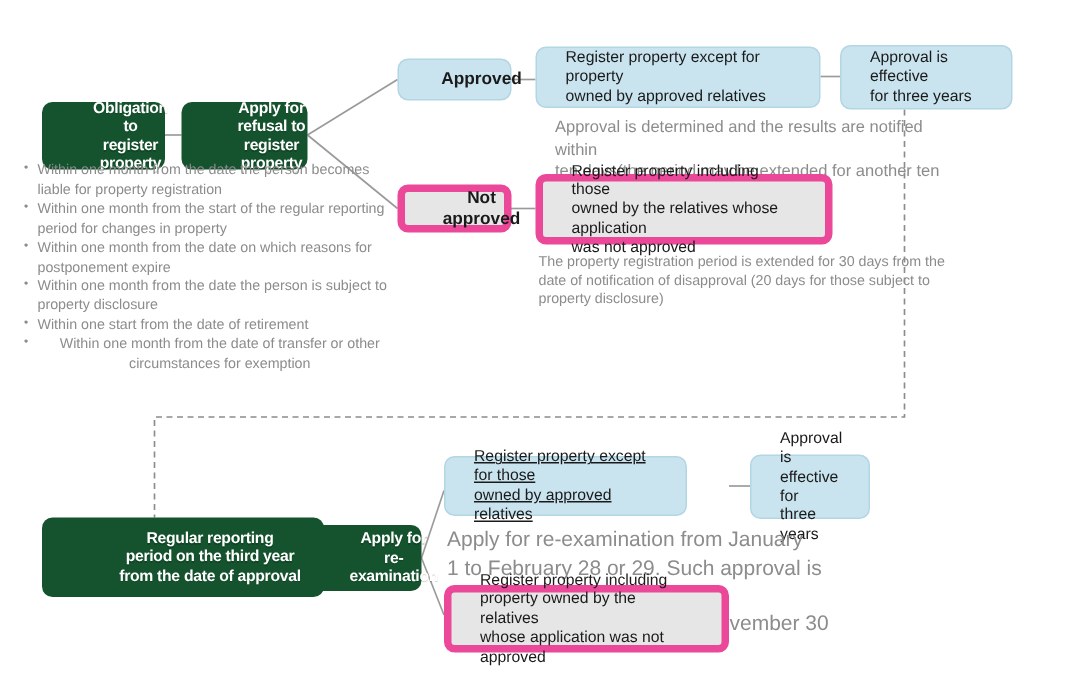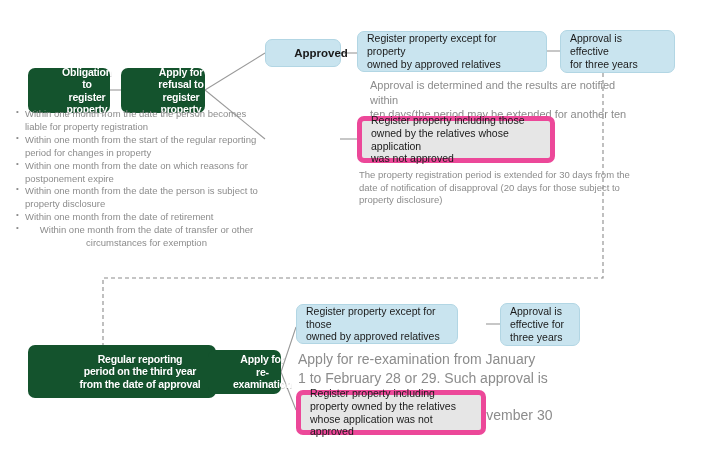--- a/index.html
+++ b/index.html
@@ -57,21 +57,21 @@
     border: 5px solid #ec4899;
     color: #1a1a1a;
     line-height: 1.22;
   }
   .node-gray.centered {
     justify-content: center;
     text-align: center;
     font-weight: bold;
   }
   .node-pad {
-    padding: 5px 9px;
+    padding: 5px 19px;
     align-items: center;
   }
   .note {
     position: absolute;
     color: #8c8c8c;
     line-height: 1.33;
     white-space: pre-line;
   }
   .bullets {
     position: absolute;
@@ -117,20 +117,22 @@
   <div class="node node-blue" style="left: 28px; top: 68px; width: 82px; height: 45px; font-size: 10.5px; white-space: pre-line;">Obligation to
 register
 property</div>
 
   <div class="node node-blue" style="left: 121px; top: 68px; width: 84px; height: 45px; font-size: 10.5px; white-space: pre-line;">Apply for
 refusal to
 register property</div>
 
   <div class="node node-lightblue centered" style="left:265px; top:39px; width:76px; height:28px; font-size:11.5px;">Approved</div>
 
+  <div class="node node-gray centered" style="left: 265px; top: 123px; width: 76px; height: 32px; font-size: 11.5px; white-space: pre-line;">Not
+approved</div>
 
   <div class="node node-lightblue node-pad" style="left: 357px; top: 31px; width: 190px; height: 41px; font-size: 10.5px; white-space: pre-line;">Register property except for property
 owned by approved relatives</div>
 
   <div class="node node-lightblue node-pad" style="left: 560px; top: 30px; width: 115px; height: 43px; font-size: 10.5px; white-space: pre-line;">Approval is
 effective
 for three years</div>
 
   <div class="note" style="left: 370px; top: 78px; width: 270px; font-size: 11px; white-space: pre-line;">Approval is determined and the results are notified within
 ten days(the period may be extended for another ten days)</div>
@@ -145,33 +147,33 @@
 
   <div class="bullets" style="left:16px; top:108px; width:252px; font-size:9.5px;">
     <div class="bl" style="white-space: pre-line;">Within one month from the date the person becomes
 liable for property registration</div>
     <div class="bl" style="white-space: pre-line;">Within one month from the start of the regular reporting
 period for changes in property</div>
     <div class="bl" style="white-space: pre-line;">Within one month from the date on which reasons for
 postponement expire</div>
     <div class="bl" style="white-space: pre-line;">Within one month from the date the person is subject to
 property disclosure</div>
-    <div class="bl">Within one month from the date of retirement</div>
+    <div class="bl">Within one start from the date of retirement</div>
     <div class="bl" style="white-space: pre-line; text-align: center;">Within one month from the date of transfer or other
 circumstances for exemption</div>
   </div>
 
   <div class="node node-blue" style="left: 28px; top: 345px; width: 188px; height: 53px; font-size: 10.5px; white-space: pre-line;">Regular reporting
 period on the third year
 from the date of approval</div>
 
   <div class="node node-blue" style="left: 208px; top: 350px; width: 73px; height: 44px; font-size: 10.5px; white-space: pre-line;">Apply for
 re-examination</div>
 
-  <div class="node node-lightblue node-pad" style="left: 296px; top: 304px; width: 162px; height: 40px; font-size: 10.5px; white-space: pre-line;">Register property except for those
+  <div class="node node-lightblue node-pad" style="left: 296px; top: 304px; width: 162px; height: 40px; font-size: 10.5px; white-space: pre-line; text-decoration: underline;">Register property except for those
 owned by approved relatives</div>
 
   <div class="node node-lightblue node-pad" style="left: 500px; top: 303px; width: 80px; height: 43px; font-size: 10.5px; white-space: pre-line;">Approval is
 effective for
 three years</div>
 
   <div class="note" style="left: 298px; top: 350px; width: 260px; font-size: 14px; white-space: pre-line;">Apply for re-examination from January
 1 to February 28 or 29. Such approval is determined
 and the result is notified by November 30</div>
 

